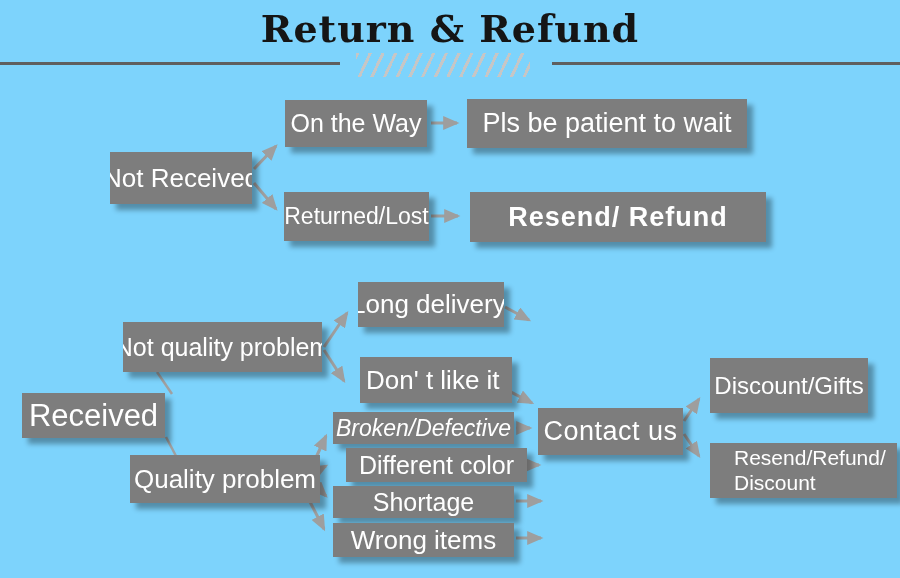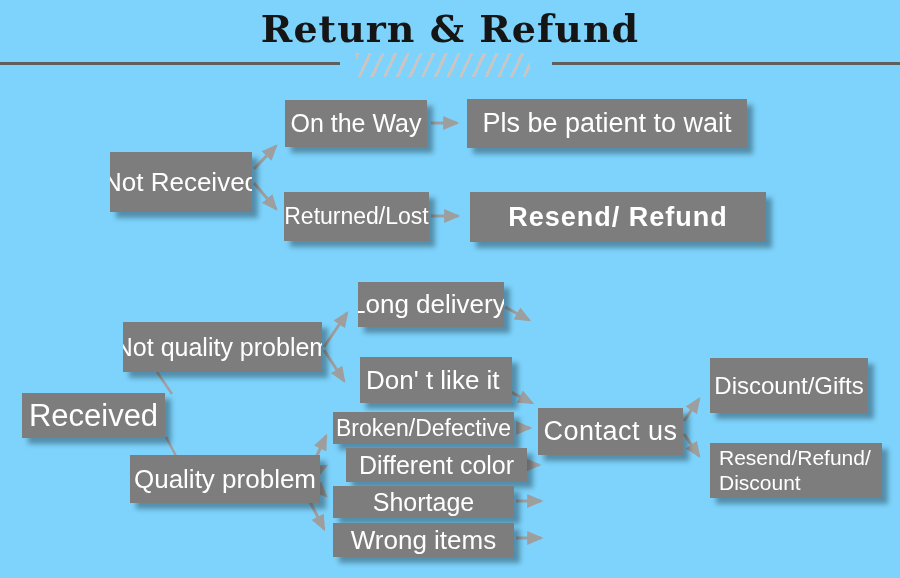--- a/index.html
+++ b/index.html
@@ -26,39 +26,39 @@
   }
   svg.connectors{position:absolute;left:0;top:0;}
   .node{
     position:absolute;
     background:#7d7d7d;color:#ffffff;
     display:flex;align-items:center;justify-content:center;
     box-shadow:6px 6px 5px rgba(0,0,0,0.33);
     white-space:nowrap;
     overflow:hidden;
   }
-  .b-not-received{left:110px;top:152px;width:142px;height:60px;font-size:26px;}
+  .b-not-received{left:110px;top:152px;width:142px;height:52px;font-size:26px;}
   .b-on-the-way{left:285px;top:100px;width:142px;height:47px;font-size:25px;}
   .b-returned-lost{left:284px;top:192px;width:145px;height:49px;font-size:23px;}
   .b-pls-wait{left:467px;top:99px;width:280px;height:49px;font-size:27px;}
   .b-resend-refund{left:470px;top:192px;width:296px;height:50px;font-size:27px;font-weight:bold;letter-spacing:1px;}
   .b-received{left:22px;top:393px;width:143px;height:45px;font-size:31px;}
   .b-not-quality{left:123px;top:322px;width:199px;height:50px;font-size:25px;}
   .b-quality{left:130px;top:455px;width:190px;height:48px;font-size:26px;}
   .b-long-delivery{left:358px;top:282px;width:146px;height:45px;font-size:26px;justify-content:flex-start;text-indent:-7px;}
   .b-dont-like{left:360px;top:357px;width:146px;height:46px;font-size:26px;justify-content:flex-start;padding-left:6px;}
-  .b-broken{left:333px;top:412px;width:181px;height:32px;font-size:23px;}
+  .b-broken{left:333px;top:412px;width:181px;height:32px;font-size:23px;font-style:italic;}
   .b-different{left:346px;top:448px;width:181px;height:34px;font-size:25px;}
   .b-shortage{left:333px;top:486px;width:181px;height:32px;font-size:25px;}
   .b-wrong{left:333px;top:523px;width:181px;height:34px;font-size:26px;}
   .b-contact{left:538px;top:408px;width:145px;height:47px;font-size:27px;letter-spacing:0.5px;}
   .b-discount-gifts{left:710px;top:358px;width:158px;height:55px;font-size:24px;}
   .b-rrd{
     left:710px;top:443px;width:163px;height:55px;font-size:21px;
-    justify-content:flex-start;padding-left:9px;text-align:left;
+    justify-content:flex-start;padding-left:24px;text-align:left;
     white-space:pre-line;line-height:1.15;
   }
 </style>
 </head>
 <body>
 
 <div id="canvas">
 
   <div class="page-title">Return &amp; Refund</div>
   <div class="rule rule-left"></div>

